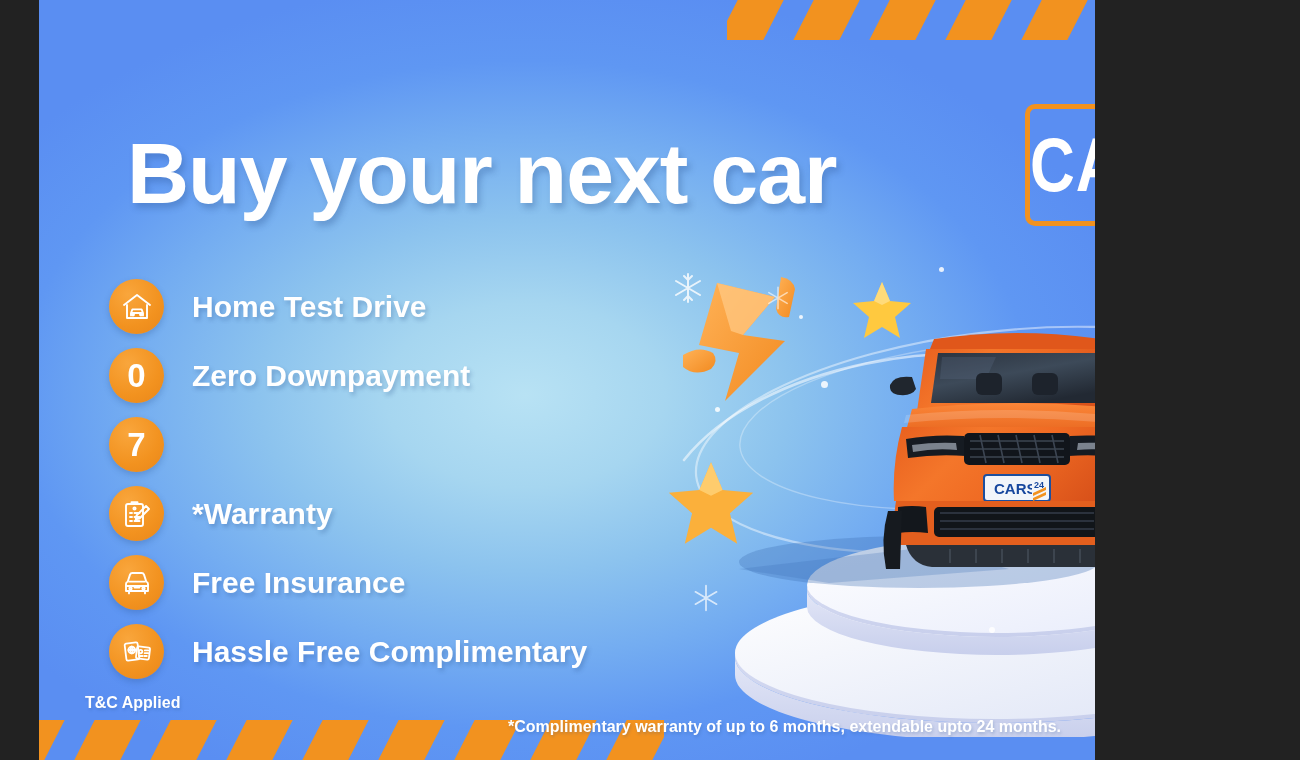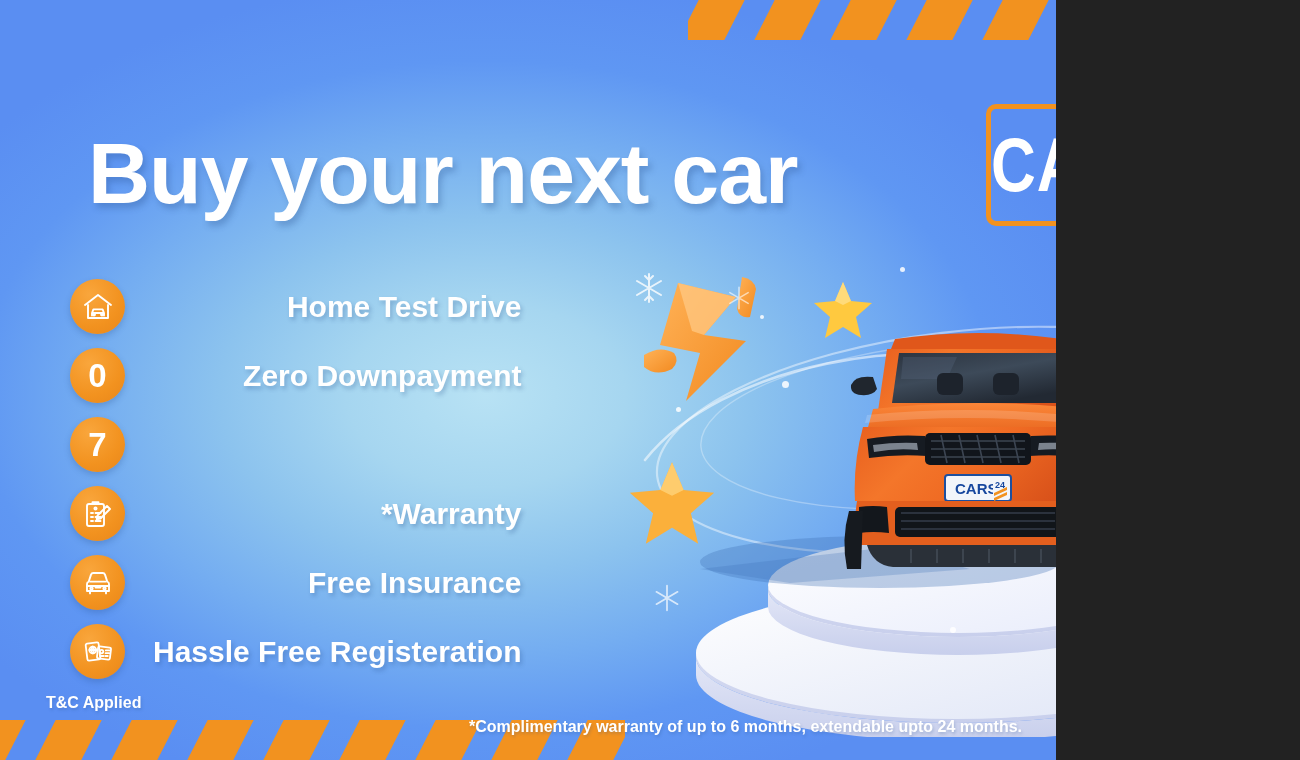--- a/index.html
+++ b/index.html
@@ -2,20 +2,21 @@
 <html><head>
 <meta charset="utf-8">
 <style>
   html,body{margin:0;padding:0;background:#222;}
   *{box-sizing:border-box;}
   .banner{
     position:relative;width:1056px;height:760px;overflow:hidden;
     font-family:"Liberation Sans","DejaVu Sans",sans-serif;
     background:
       radial-gradient(ellipse 60% 55% at 46% 52%, #b8e2f4 0%, #a6d6f0 22%, #8cc3ee 42%, #74adf1 62%, #5f97f3 80%, #5a8ef2 100%);
+    margin-left: 39px;
   }
   
   .stripes{position:absolute;height:40px;overflow:hidden;}
   .stripes.top{top:0;left:688px;right:0;}
   .stripes.bottom{bottom:0;left:0;width:625px;}
   .stripes i{
     position:absolute;top:-6px;width:46px;height:54px;background:#F2921F;
     transform:skewX(-27deg);
   }
   .stripes.bottom i{top:auto;bottom:-6px;}
@@ -36,21 +37,21 @@
     color:#fff;font-size:62px;font-weight:700;letter-spacing:1px;
     line-height:1;transform:scaleY(1.22);
   }
   .logo-div{width:5px;background:#F2921F;}
   .logo-right{flex:1;position:relative;display:flex;align-items:flex-start;justify-content:center;padding-top:6px;}
   .logo-num{color:#fff;font-size:33px;font-weight:700;line-height:1;transform:scaleY(1.15);}
   .logo-hatch{position:absolute;left:0;right:0;bottom:0;height:46px;overflow:hidden;}
   .logo-hatch i{position:absolute;bottom:-8px;width:13px;height:62px;background:#F2921F;transform:skewX(-30deg);}
   
   .features{position:absolute;left:70px;top:272px;}
-  .frow{display:flex;align-items:center;height:69px;justify-content:space-between;}
+  .frow{display:flex;align-items:center;height:69px;}
   .badge{
     width:55px;height:55px;border-radius:50%;
     background:radial-gradient(circle at 35% 28%, #F9A63C 0%, #F2921F 60%, #E8861A 100%);
     box-shadow:0 3px 6px rgba(40,80,140,.28);
     display:flex;align-items:center;justify-content:center;flex:0 0 55px;
   }
   .badge .num{color:#fff;font-size:33px;font-weight:700;line-height:1;}
   .badge svg{display:block;}
   .flabel{
     margin-left:28px;color:#fff;font-size:30px;font-weight:700;white-space:nowrap;
@@ -165,21 +166,21 @@
       <div class="badge">
         <svg width="34" height="34" viewBox="0 0 34 34" fill="none" stroke="#fff" stroke-width="1.8" stroke-linecap="round" stroke-linejoin="round">
           <rect x="5.5" y="8" width="13" height="17" rx="1.6" transform="rotate(-7 12 16.5)"></rect>
           <circle cx="11.8" cy="15" r="3.4"></circle>
           <path d="M8.4 15 h6.8 M11.8 11.6 c1.6 1.9 1.6 5 0 6.8 M11.8 11.6 c-1.6 1.9 -1.6 5 0 6.8"></path>
           <rect x="16.5" y="12" width="13" height="12" rx="1.6" transform="rotate(7 23 18)"></rect>
           <circle cx="20.6" cy="16.6" r="1.7"></circle>
           <path d="M19 21 h3.6 M24.8 15.4 h3.6 M24.6 18.2 h3.6 M24.4 21 h2.4"></path>
         </svg>
       </div>
-      <div class="flabel">Hassle Free Registeration</div>
+      <div class="flabel">Hassle Free Complimentary</div>
     </div>
   </div>
 
   <div class="scene">
 
     <svg width="680" height="430" style="left:0;top:0">
       <g fill="none" stroke="#ffffff" stroke-linecap="round">
         <ellipse cx="335" cy="185" rx="300" ry="108" stroke-width="2.2" opacity=".45" transform="rotate(-7 335 185)"></ellipse>
         <ellipse cx="330" cy="170" rx="250" ry="82" stroke-width="1.4" opacity=".30" transform="rotate(-5 330 170)"></ellipse>
         <path d="M25 205 C100 110 300 72 430 118" stroke-width="2.6" opacity=".55"></path>

